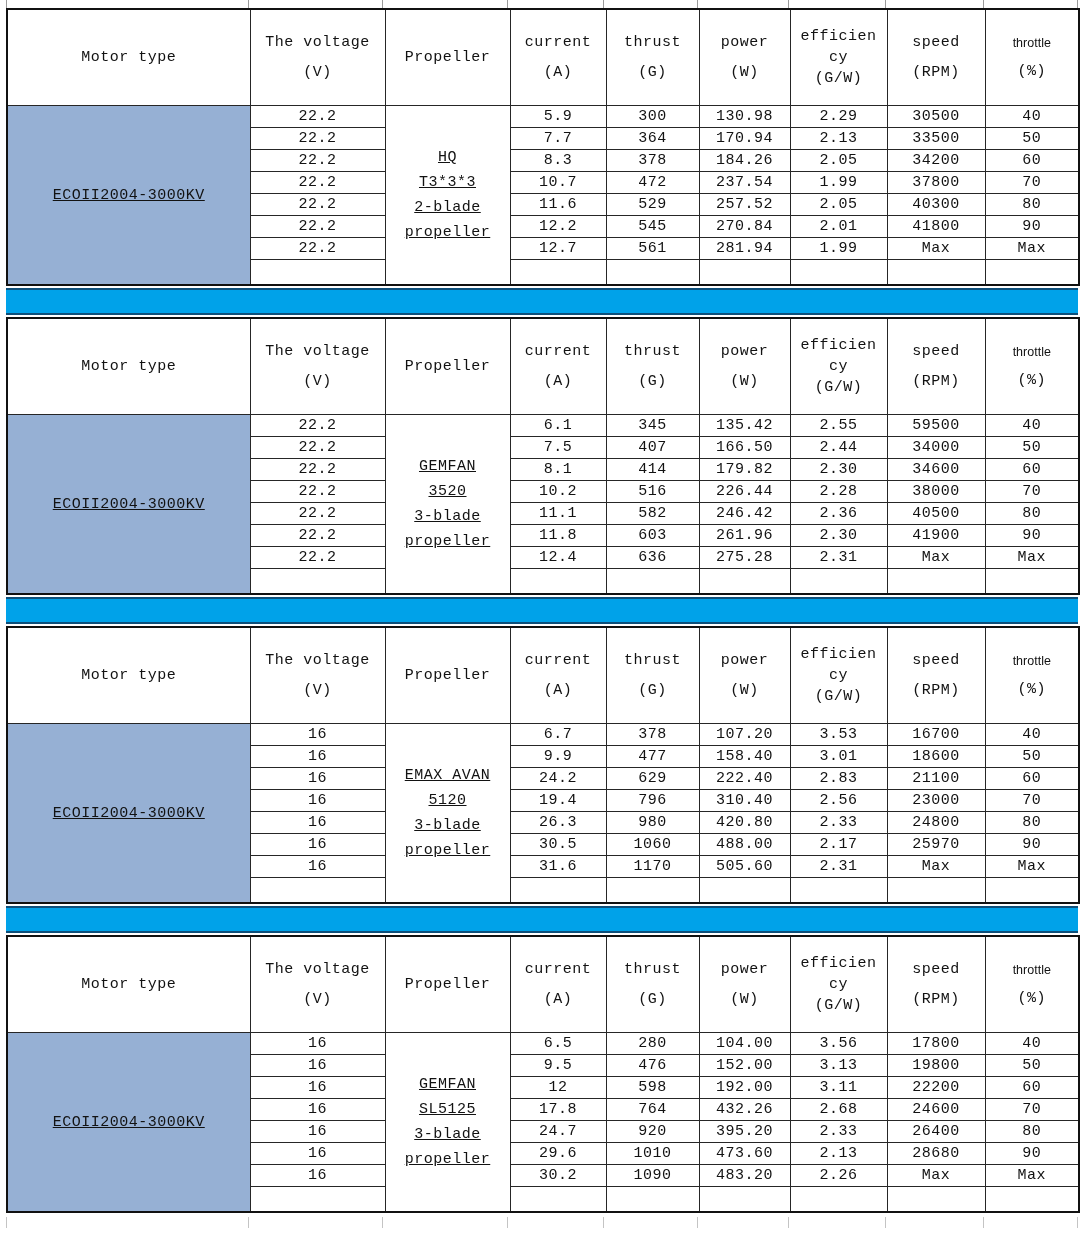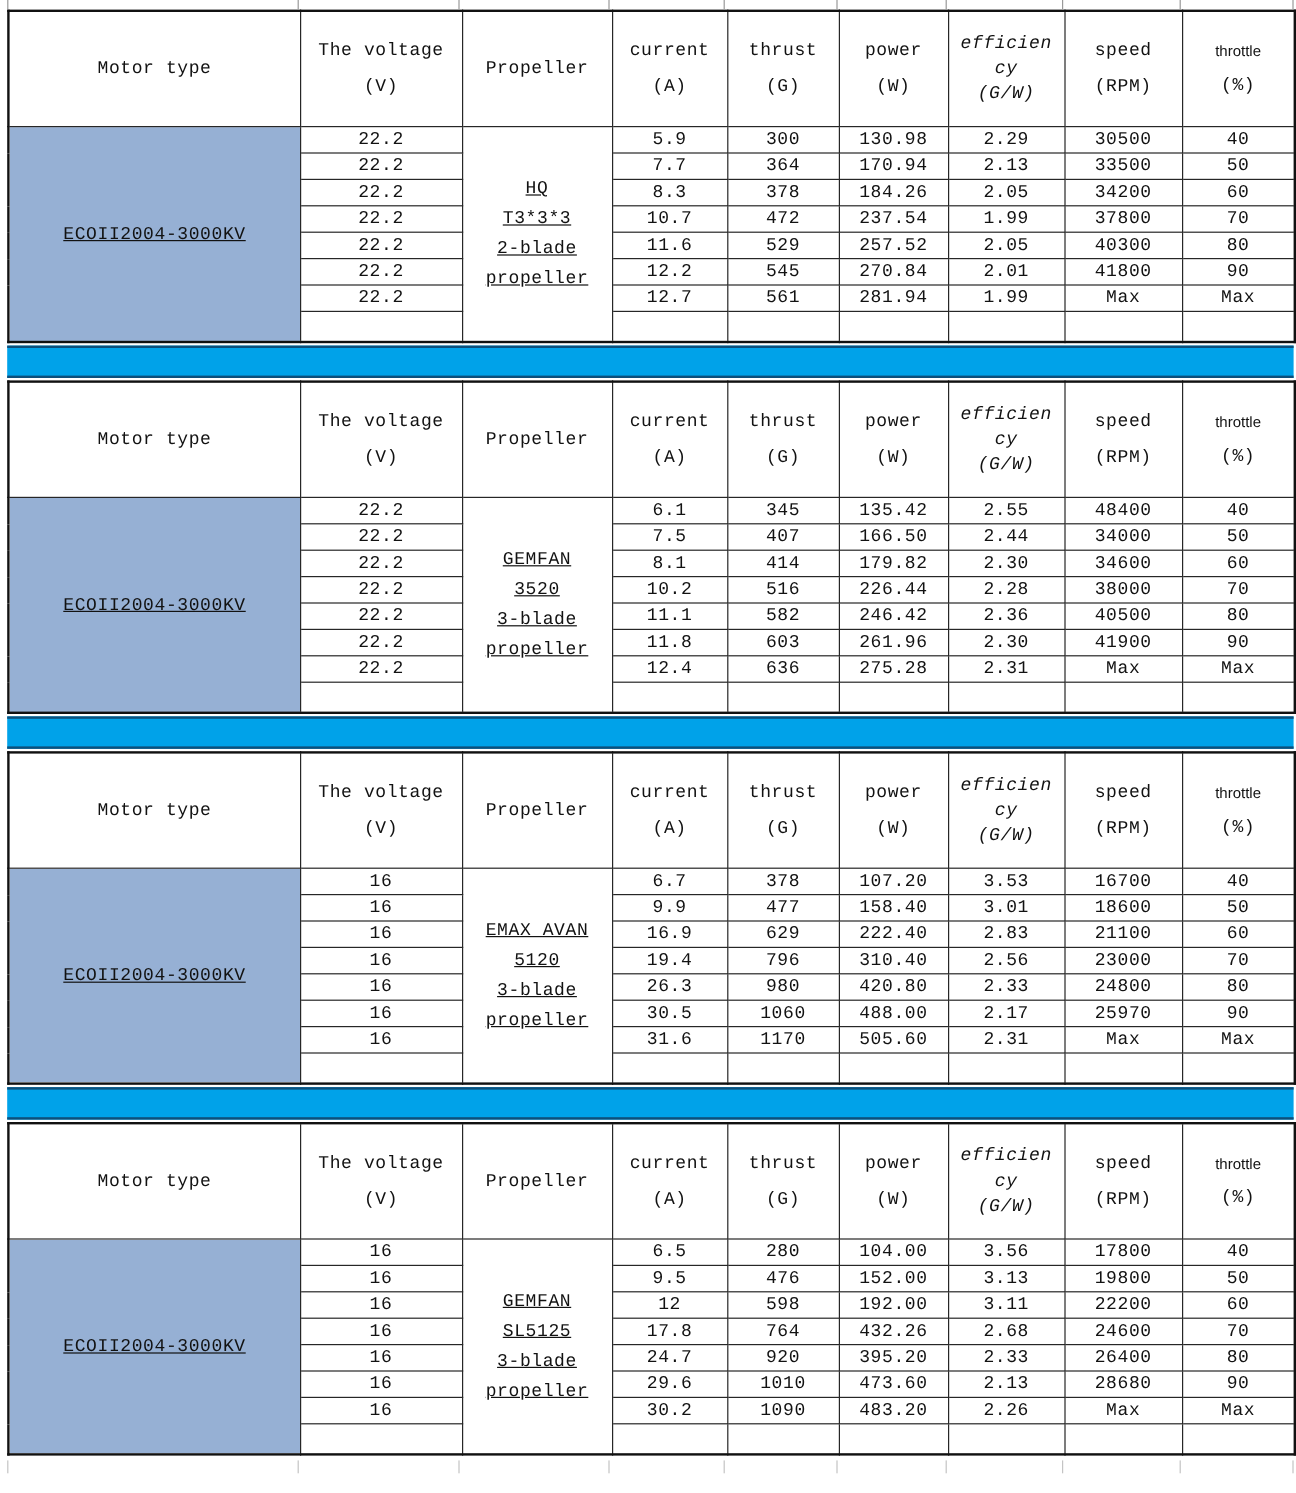--- a/index.html
+++ b/index.html
@@ -11,21 +11,21 @@
   .sliver{display:flex;margin-left:6px;width:1072px;}
   .sliver.top{height:8px;}
   .sliver.bottom{height:11px;margin-top:4px;}
   .sliver .pc{border-right:1px solid #9a9a9a;height:100%;}
   .sliver .pc:first-child{border-left:1px solid #9a9a9a;}
   .sliver.bottom .pc{border-color:#c4c4c4;}
   table.spec{border-collapse:collapse;table-layout:fixed;width:1072px;margin-left:6px;border:2px solid #111;}
   table.spec th,table.spec td{border:1.5px solid var(--border);padding:0;text-align:center;font-weight:normal;overflow:hidden;}
   tr.hr th{height:95px;font-size:15px;letter-spacing:.5px;vertical-align:middle;}
   .hcell{display:flex;flex-direction:column;align-items:center;justify-content:center;gap:13px;}
-  .hcell.tight{gap:4px;font-style:italic;}
+  .hcell.tight{gap:4px;}
   .hcell .small{font-family:"Liberation Sans","DejaVu Sans",sans-serif;font-size:12.5px;letter-spacing:0;text-align:right;}
   tr.dr td{height:21px;font-size:15px;letter-spacing:.5px;}
   tr.er td{height:24px;}
   td.motor{background:var(--motor-cell);font-size:15.5px;letter-spacing:.5px;text-decoration:underline;}
   td.prop{font-size:15px;line-height:25px;letter-spacing:.5px;vertical-align:middle;text-decoration:underline;}
   .divider{height:23px;background:var(--divider);border-top:2px solid var(--divider-edge);border-bottom:2px solid var(--divider-edge);margin:2px 0 2px 6px;width:1072px;}
   col.c1{width:243px}col.c2{width:135px}col.c3{width:125px}col.c4{width:96px}col.c5{width:93px}
   col.c6{width:91px}col.c7{width:97px}col.c8{width:98px}col.c9{width:94px}
   .pc.w1{width:243px}.pc.w2{width:135px}.pc.w3{width:125px}.pc.w4{width:96px}.pc.w5{width:93px}
   .pc.w6{width:91px}.pc.w7{width:97px}.pc.w8{width:98px}.pc.w9{width:94px}
@@ -273,21 +273,21 @@
       <td class="prop" rowspan="8">
             <div>GEMFAN</div>
             <div>3520</div>
             <div>3-blade</div>
             <div>propeller</div>
           </td>
       <td>6.1</td>
           <td>345</td>
           <td>135.42</td>
           <td>2.55</td>
-          <td>48400</td>
+          <td>59500</td>
           <td>40</td>
     </tr>
     <tr class="dr">
           <td>22.2</td>
           <td>7.5</td>
           <td>407</td>
           <td>166.50</td>
           <td>2.44</td>
           <td>34000</td>
           <td>50</td>
@@ -439,21 +439,21 @@
           <td>16</td>
           <td>9.9</td>
           <td>477</td>
           <td>158.40</td>
           <td>3.01</td>
           <td>18600</td>
           <td>50</td>
         </tr>
     <tr class="dr">
           <td>16</td>
-          <td>16.9</td>
+          <td>24.2</td>
           <td>629</td>
           <td>222.40</td>
           <td>2.83</td>
           <td>21100</td>
           <td>60</td>
         </tr>
     <tr class="dr">
           <td>16</td>
           <td>19.4</td>
           <td>796</td>

